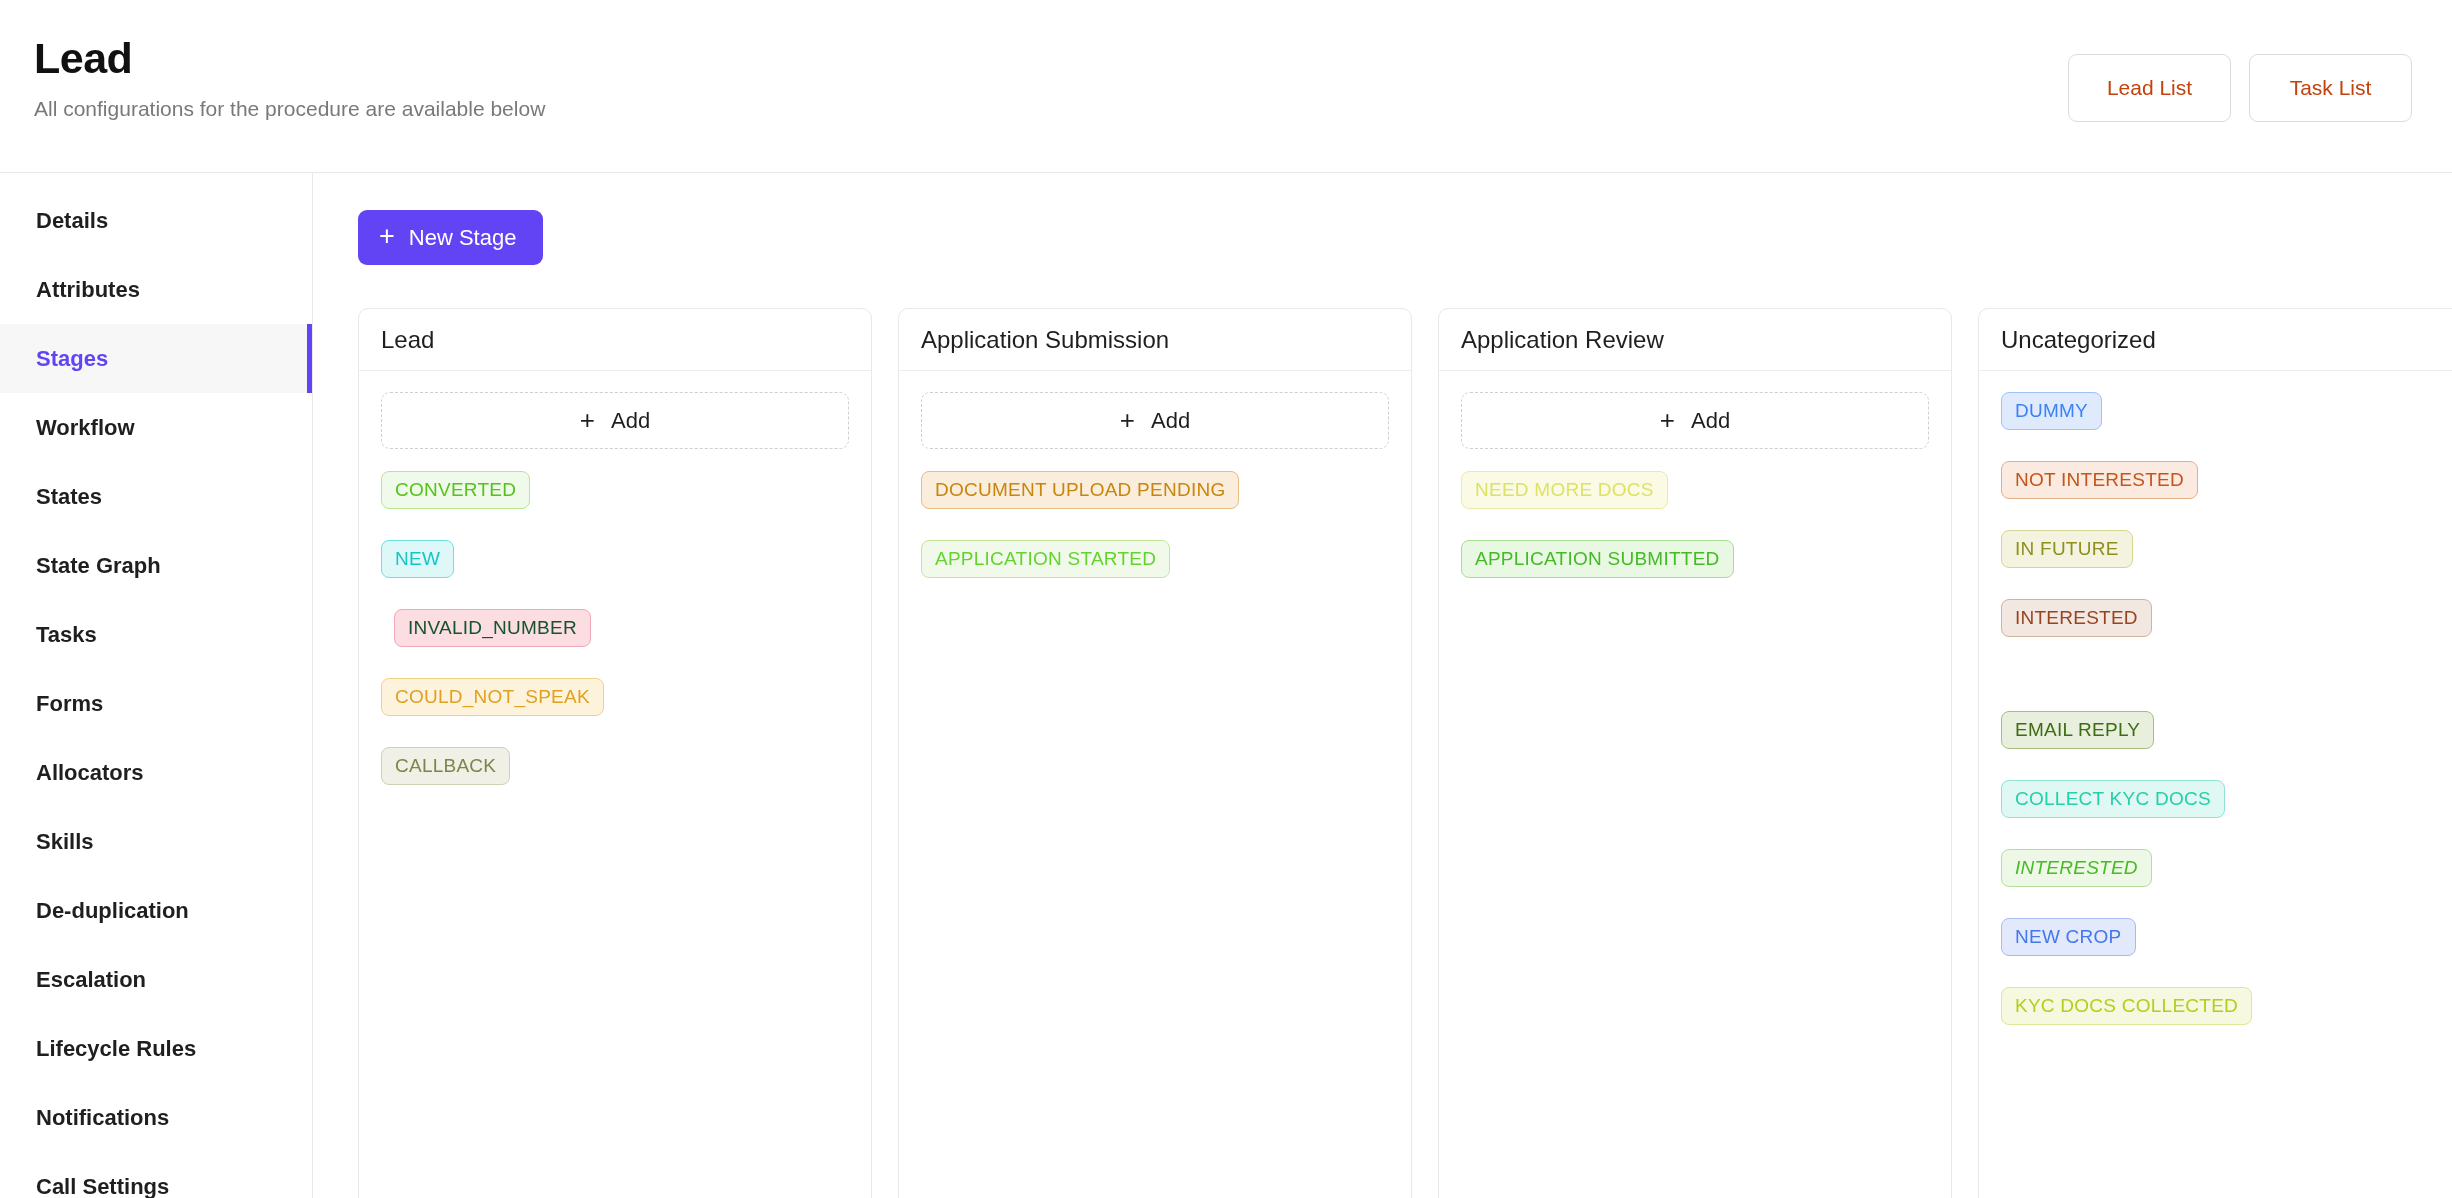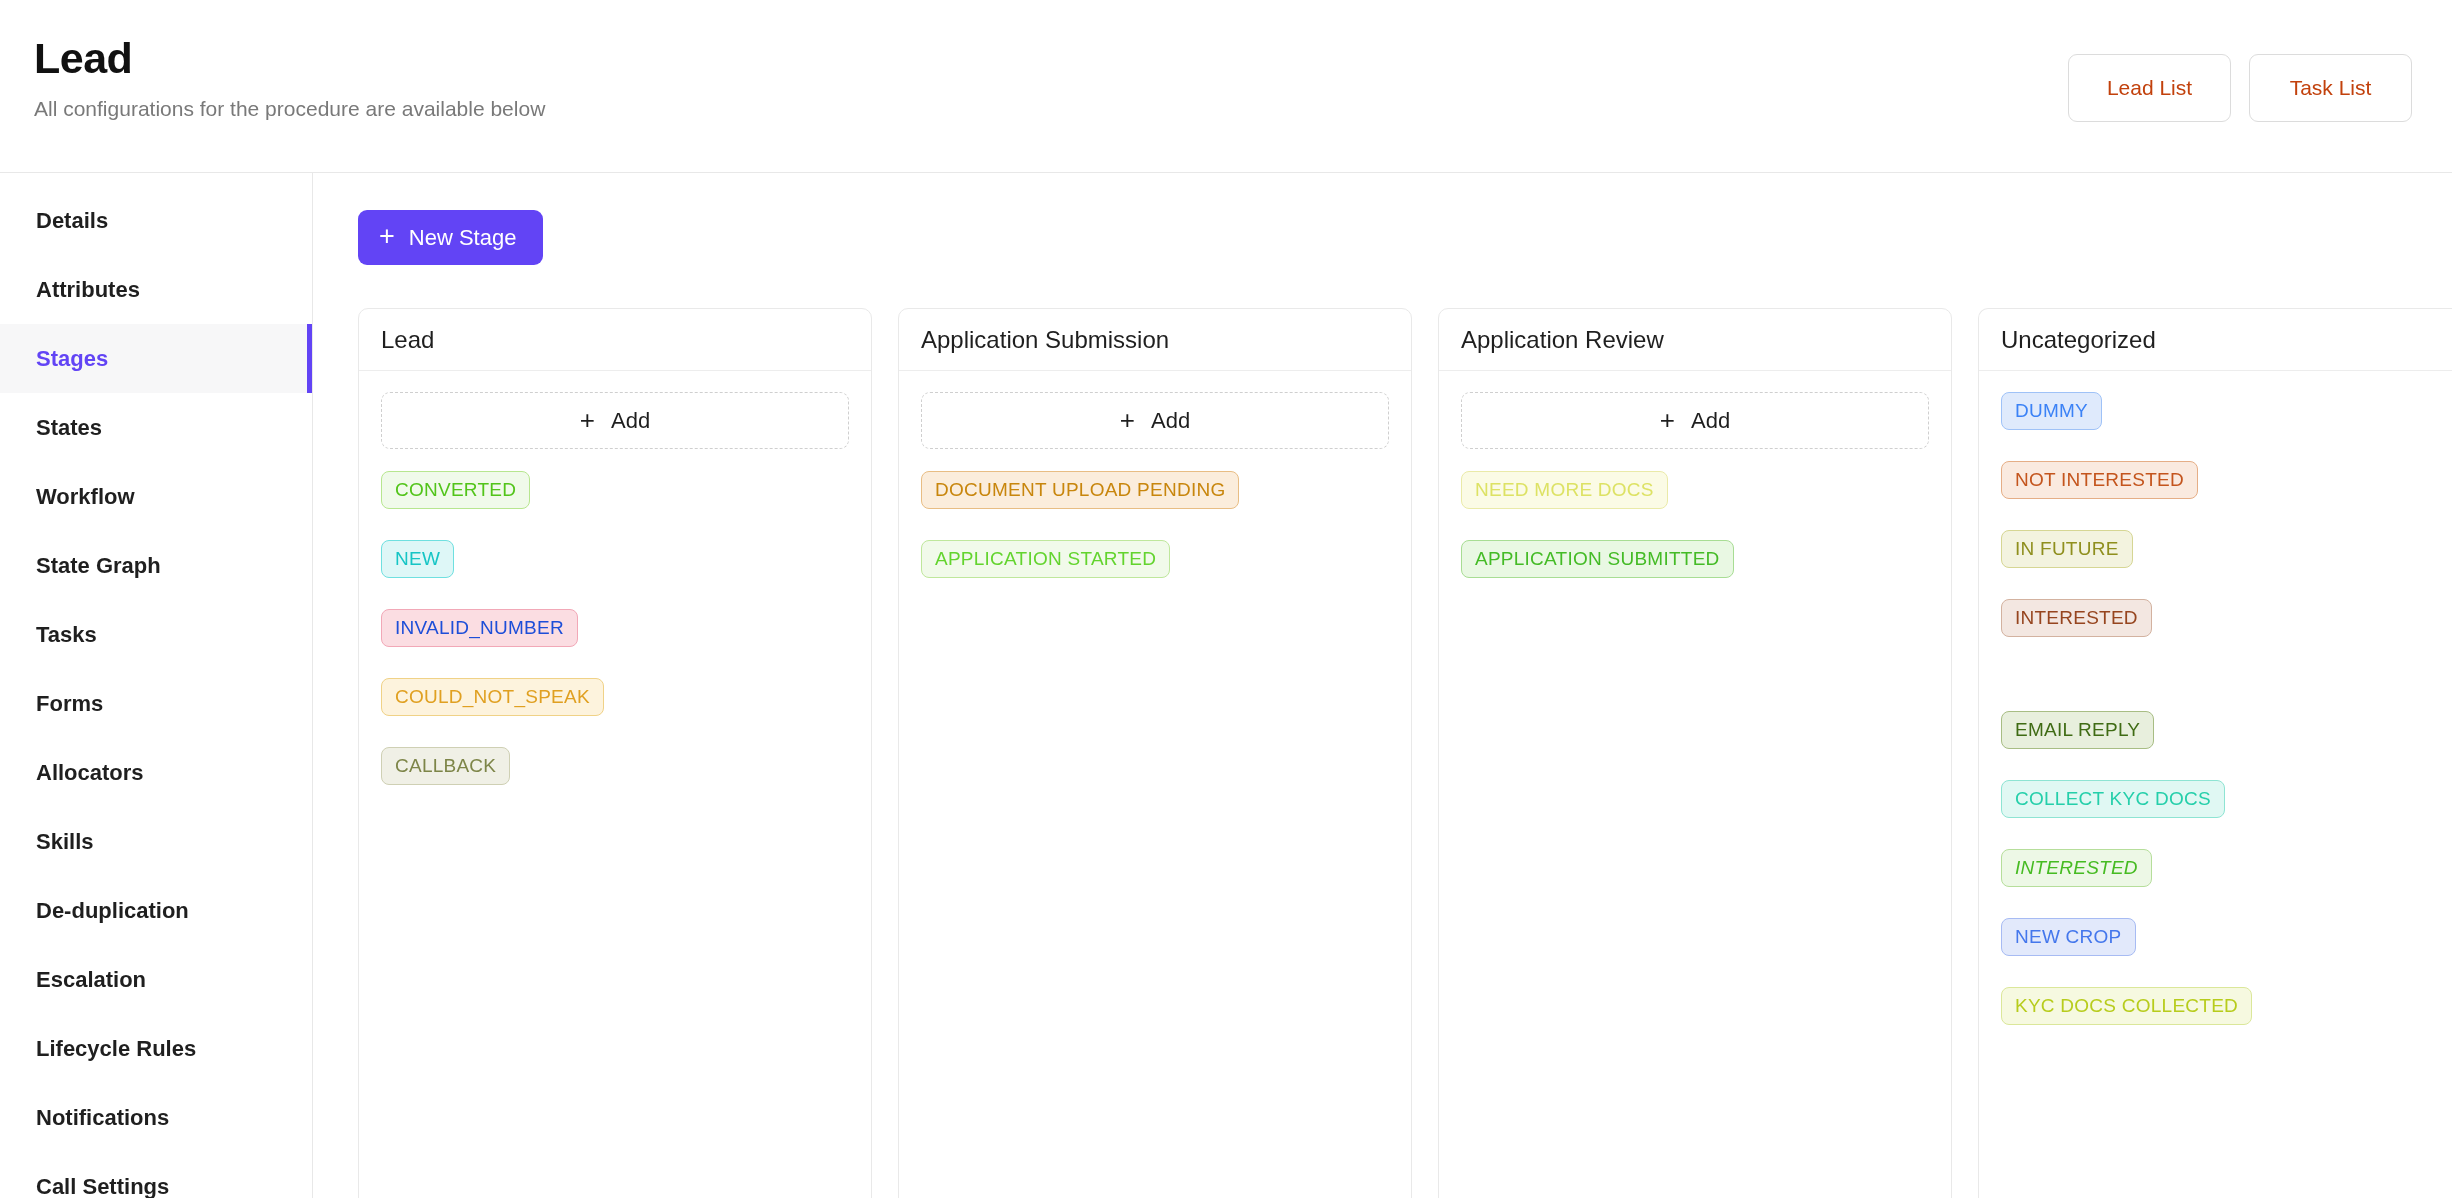--- a/index.html
+++ b/index.html
@@ -216,24 +216,24 @@
       <div class="nav-item">
         <span>Details</span>
       </div>
       <div class="nav-item">
         <span>Attributes</span>
       </div>
       <div class="nav-item active">
         <span>Stages</span>
       </div>
       <div class="nav-item">
+        <span>Workflow</span>
+      </div>
+      <div class="nav-item">
         <span>States</span>
-      </div>
-      <div class="nav-item">
-        <span>Workflow</span>
       </div>
       <div class="nav-item">
         <span>State Graph</span>
       </div>
       <div class="nav-item">
         <span>Tasks</span>
       </div>
       <div class="nav-item">
         <span>Forms</span>
       </div>
@@ -270,21 +270,21 @@
         <section class="stage-column">
           <div class="column-header">Lead</div>
           <div class="column-body">
             <button class="add-button">
               <span class="plus-glyph">+</span>
               <span>Add</span>
             </button>
             <div class="tag-list">
               <span class="tag" style="color: rgb(82, 196, 26); background: rgb(240, 250, 234); border-color: rgb(183, 230, 143);">CONVERTED</span>
               <span class="tag" style="color: rgb(22, 197, 197); background: rgb(222, 247, 247); border-color: rgb(111, 224, 224);">NEW</span>
-              <span class="tag" style="color: #1d4ed8; background: rgb(251, 221, 226); border-color: rgb(242, 168, 183);">INVALID_NUMBER</span>
+              <span class="tag" style="color: #14532d; background: rgb(251, 221, 226); border-color: rgb(242, 168, 183); margin-left: 13px;">INVALID_NUMBER</span>
               <span class="tag" style="color: rgb(224, 160, 33); background: rgb(253, 243, 221); border-color: rgb(240, 210, 135);">COULD_NOT_SPEAK</span>
               <span class="tag" style="color: rgb(125, 133, 72); background: rgb(240, 240, 230); border-color: rgb(207, 208, 180);">CALLBACK</span>
             </div>
           </div>
         </section>
         <section class="stage-column">
           <div class="column-header">Application Submission</div>
           <div class="column-body">
             <button class="add-button">
               <span class="plus-glyph">+</span>

